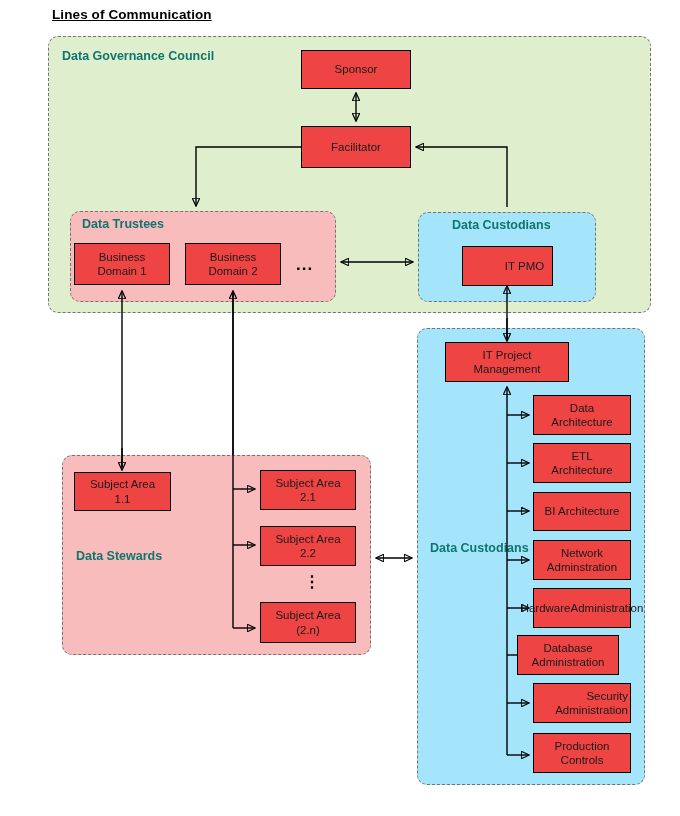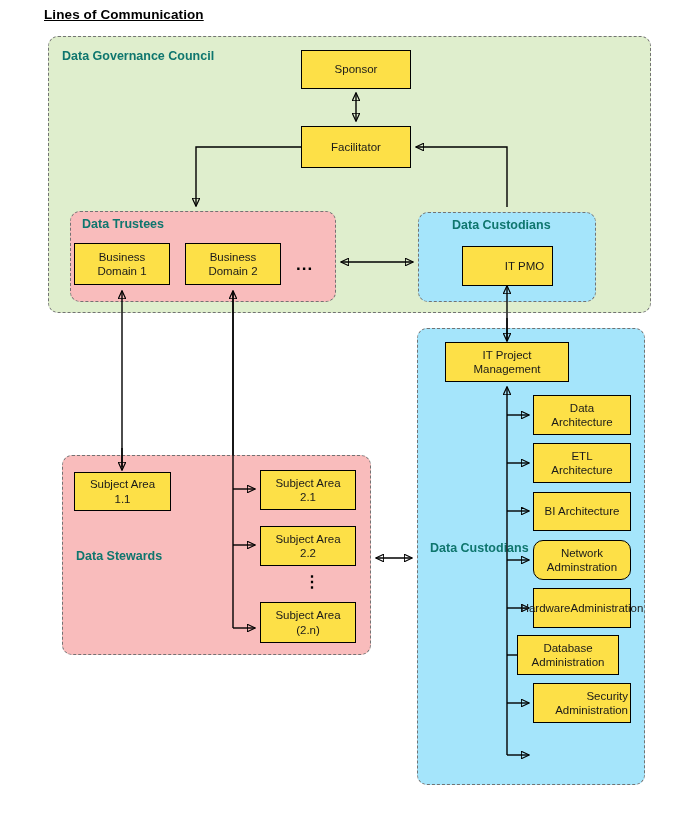--- a/index.html
+++ b/index.html
@@ -16,21 +16,21 @@
   }
   #canvas {
     position: absolute;
     left: 0; top: 0;
     width: 680px;
     height: 816px;
   }
   
   .title {
     position: absolute;
-    left: 44px;
+    left: 52px;
     top: 7px;
     font-size: 13.5px;
     font-weight: bold;
     color: #000;
     text-decoration: underline;
     letter-spacing: 0.1px;
     white-space: nowrap;
   }
   
   .panel {
@@ -48,21 +48,21 @@
     font-size: 12.5px;
     font-weight: bold;
     color: #0f766e;
     white-space: nowrap;
     line-height: 1.15;
     text-align: center;
   }
   
   .node {
     position: absolute;
-    background: #fde047;
+    background: #ef4444;
     border: 1.3px solid #000000;
     box-sizing: border-box;
     display: flex;
     align-items: center;
     justify-content: center;
     text-align: center;
     font-size: 11.5px;
     color: #1a1a1a;
     line-height: 1.25;
     padding: 1px 2px;
@@ -240,34 +240,38 @@
 
   <div class="node" style="left:533px; top:443px; width:98px; height:40px; flex-direction:column;">
     <span>ETL</span>
     <span>Architecture</span>
   </div>
 
   <div class="node" style="left:533px; top:492px; width:98px; height:39px;">
     <span>BI Architecture</span>
   </div>
 
-  <div class="node" style="left:533px; top:540px; width:98px; height:40px; flex-direction:column;border-radius:10px;">
+  <div class="node" style="left:533px; top:540px; width:98px; height:40px; flex-direction:column;">
     <span>Network</span>
     <span>Adminstration</span>
   </div>
 
   <div class="node" style="left:533px; top:588px; width:98px; height:40px; flex-direction:row;">
     <span>Hardware</span>
     <span>Administration</span>
   </div>
 
   <div class="node" style="left:517px; top:635px; width:102px; height:40px; flex-direction:column;">
     <span>Database</span>
     <span>Administration</span>
   </div>
 
   <div class="node" style="left:533px; top:683px; width:98px; height:40px; flex-direction:column;align-items:flex-end;">
     <span>Security</span>
     <span>Administration</span>
   </div>
 
+  <div class="node" style="left:533px; top:733px; width:98px; height:40px; flex-direction:column;">
+    <span>Production</span>
+    <span>Controls</span>
+  </div>
 
 </div>
 
 </body></html>

